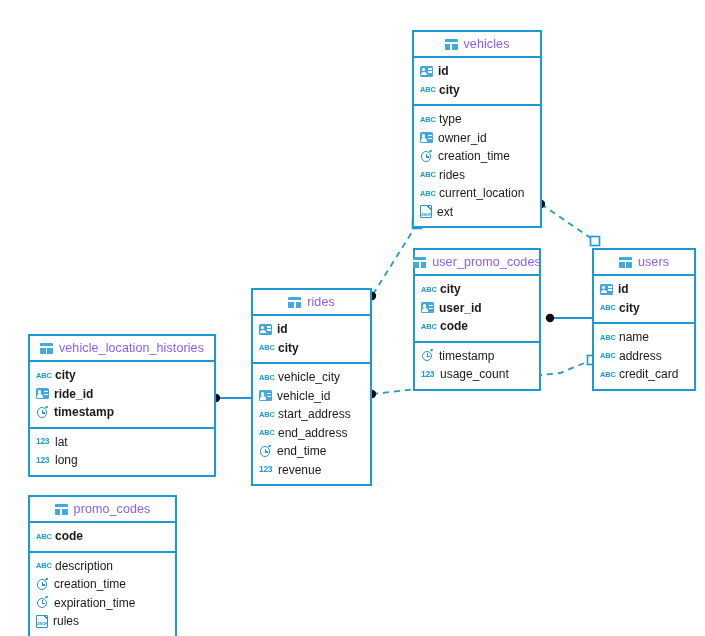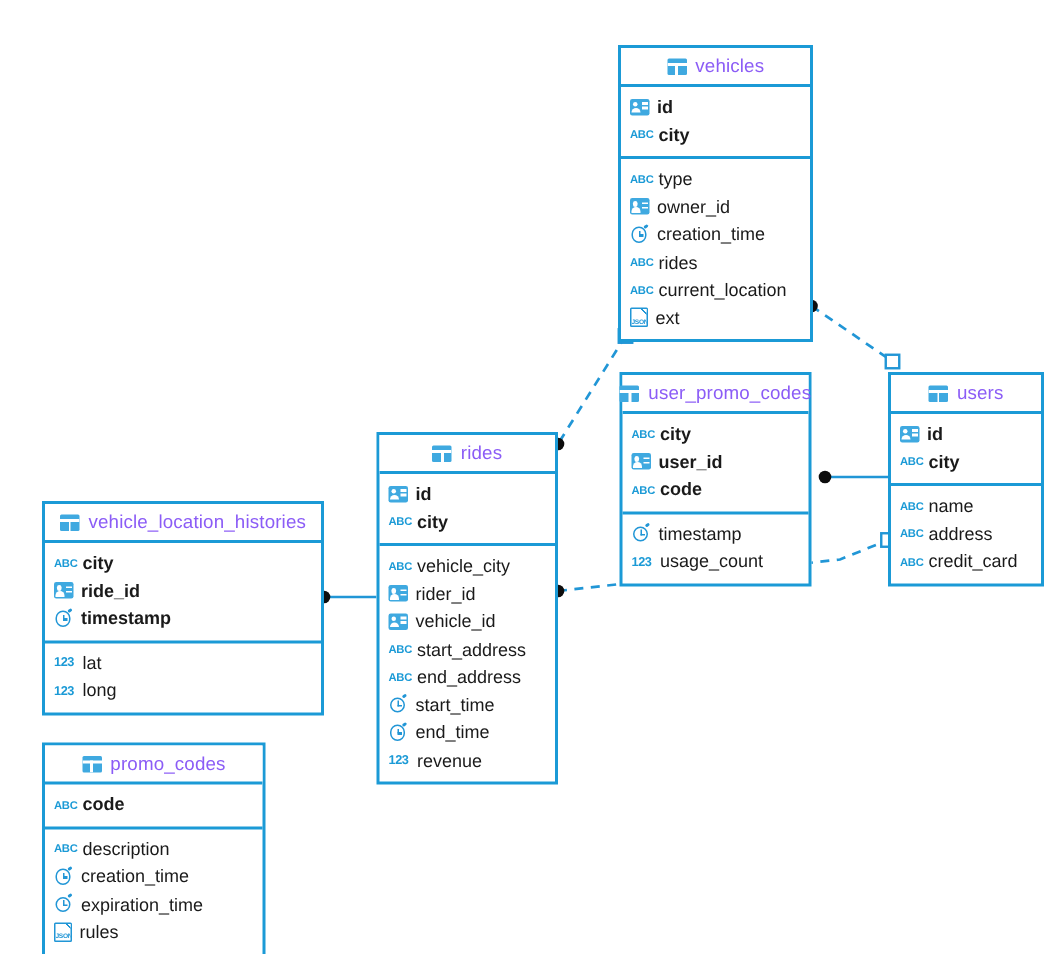--- a/index.html
+++ b/index.html
@@ -282,44 +282,29 @@
       </div>
       <div class="tbl-section">
         <div class="col-row">
           <span class="ico ico-abc">ABC</span>
           <span class="col-name">vehicle_city</span>
         </div>
         <div class="col-row">
           <span class="ico-badge">
             <i></i>
           </span>
-          <span class="col-name">rider_id</span>
-        </div>
-        <div class="col-row">
-          <span class="ico-badge">
-            <i></i>
-          </span>
           <span class="col-name">vehicle_id</span>
         </div>
         <div class="col-row">
           <span class="ico ico-abc">ABC</span>
           <span class="col-name">start_address</span>
         </div>
         <div class="col-row">
           <span class="ico ico-abc">ABC</span>
           <span class="col-name">end_address</span>
-        </div>
-        <div class="col-row">
-          <span class="ico-clock">
-            <span class="face"></span>
-            <span class="hand"></span>
-            <span class="hand2"></span>
-            <span class="stem"></span>
-          </span>
-          <span class="col-name">start_time</span>
         </div>
         <div class="col-row">
           <span class="ico-clock">
             <span class="face"></span>
             <span class="hand"></span>
             <span class="hand2"></span>
             <span class="stem"></span>
           </span>
           <span class="col-name">end_time</span>
         </div>

